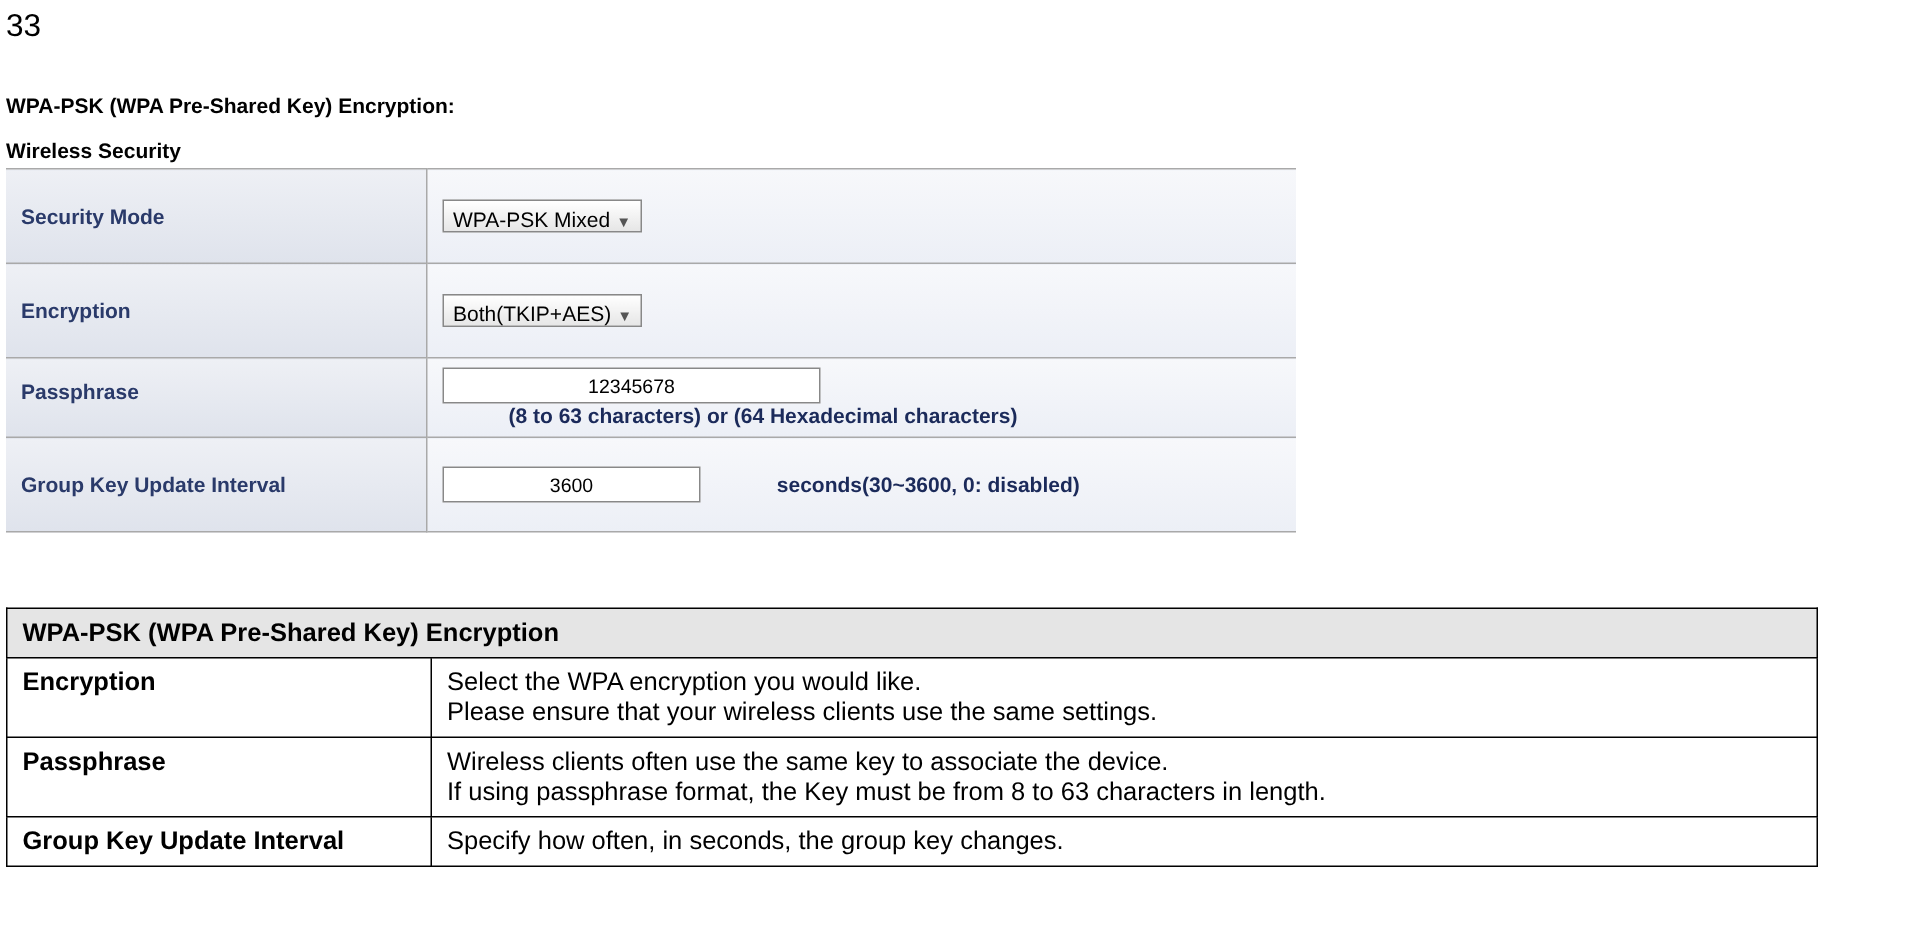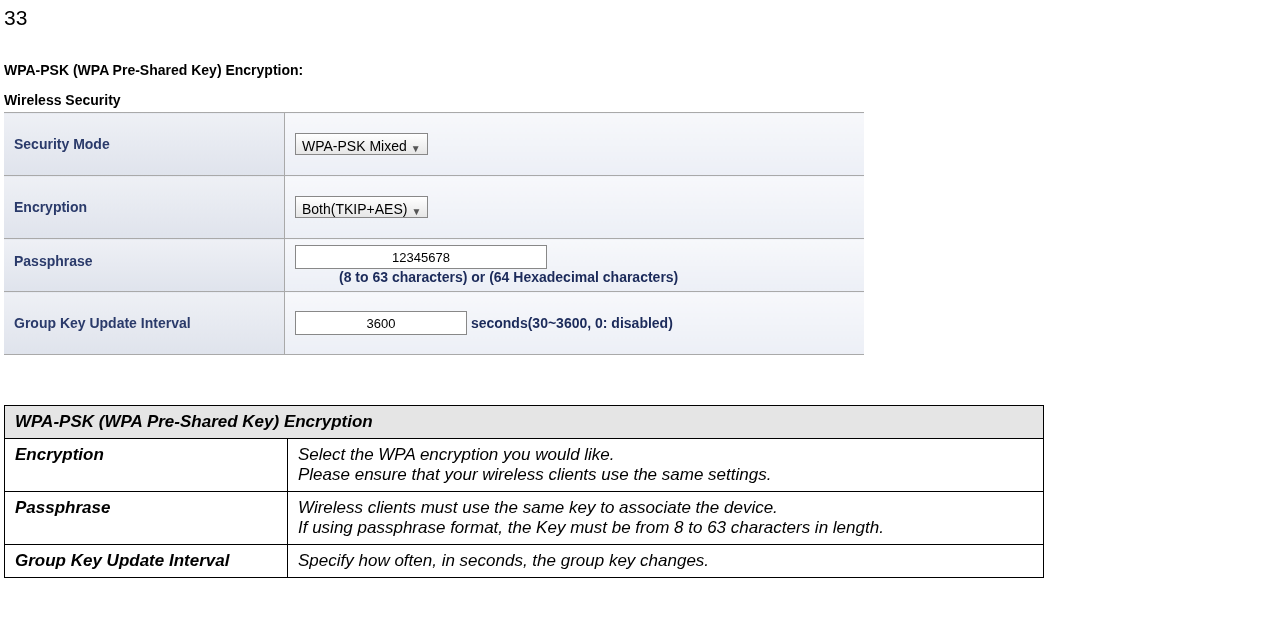--- a/index.html
+++ b/index.html
@@ -79,28 +79,28 @@
     text-align: center;
   }
   .hint-strong {
     font-weight: 700;
     color: #1b2a5a;
     margin-left: 44px;
   }
   .hint-plain {
     font-weight: 700;
     color: #1b2a5a;
+    margin-left: 47px;
   }
 
   
   .desc {
     border-collapse: collapse;
     margin: 50px 4px 0 4px;
-    width: 1040px;
-    font-style: italic;
+    width: 1208px;
   }
   .desc th, .desc td {
     border: 1px solid #000;
     padding: 6px 10px;
     text-align: left;
     vertical-align: top;
     font-size: 17px;
     font-family: "Segoe UI", Arial, sans-serif;
   }
   .desc th.header {
@@ -168,21 +168,21 @@
   <tr>
     <td class="rowlabel">Encryption</td>
     <td>
       <span>Select the WPA encryption you would like.</span><br>
       <span>Please ensure that your wireless clients use the same settings.</span>
     </td>
   </tr>
   <tr>
     <td class="rowlabel">Passphrase</td>
     <td>
-      <span>Wireless clients must use the same key to associate the device.</span><br>
+      <span>Wireless clients often use the same key to associate the device.</span><br>
       <span>If using passphrase format, the Key must be from 8 to 63 characters in length.</span>
     </td>
   </tr>
   <tr>
     <td class="rowlabel">Group Key Update Interval</td>
     <td>
       <span>Specify how often, in seconds, the group key changes.</span>
     </td>
   </tr>
 </tbody>

